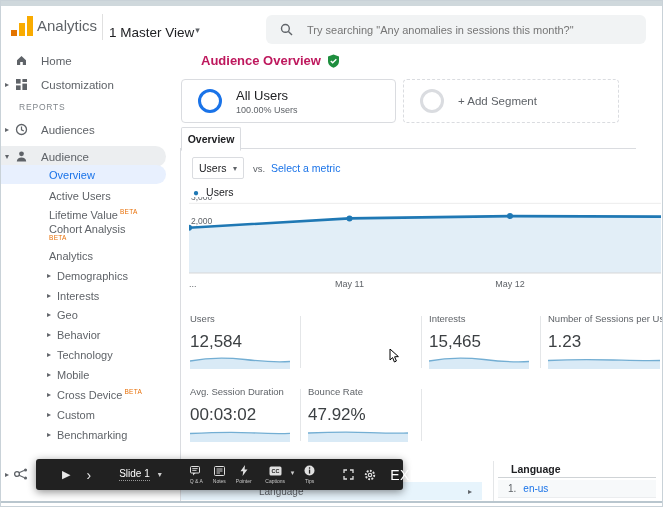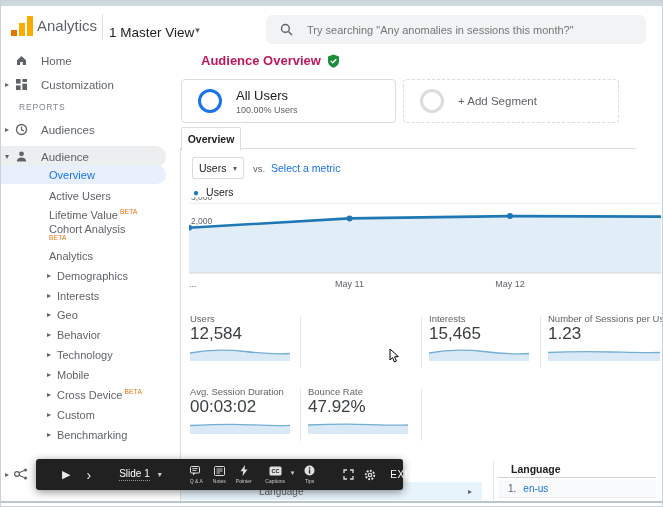--- a/index.html
+++ b/index.html
@@ -65,21 +65,21 @@
   .legend .dot{color:#1f78b4;font-size:10px;}
 
   .chartwrap{position:absolute;left:8px;top:48px;width:472px;height:96px;}
   .chartwrap svg{display:block;}
   .xlabels{position:relative;width:472px;height:14px;}
   .xtick{position:absolute;top:2px;font-size:9px;color:#5f6368;transform:translateX(-50%);white-space:nowrap;}
   .xtick.first{transform:none;left:0;}
 
   .mcol{position:absolute;width:108px;}
   .mlabel{font-size:9.5px;color:#5f6368;white-space:nowrap;overflow:hidden;}
-  .mvalue{font-size:17px;color:#3c4043;margin-top:0;}
+  .mvalue{font-size:17px;color:#3c4043;margin-top:8px;}
   .spark{margin-top:2px;display:block;}
   .vdiv{position:absolute;width:1px;background:#e4e6e8;}
 
   .cursor{position:absolute;left:223px;top:302px;z-index:40;}
 
   
   .dimrow{position:absolute;left:15px;top:435px;width:301px;height:18px;background:#e7f4fc;display:flex;align-items:center;cursor:pointer;}
   .dimrow .dlabel{position:absolute;left:78px;font-size:10px;color:#5f6368;}
   .dimrow .darr{position:absolute;right:10px;font-size:8px;color:#5f6368;}
   .wdiv{position:absolute;left:327px;top:414px;width:1px;height:40px;background:#e4e6e8;}
@@ -96,21 +96,21 @@
   .tdiv{width:1px;height:20px;background:#4a4a4a;margin:0 4px;}
   .slidebox{display:flex;align-items:center;gap:8px;color:#fff;font-size:10px;cursor:pointer;white-space:nowrap;}
   .slidebox .slbl{border-bottom:1px dotted #9a9a9a;padding-bottom:1px;}
   .slidebox .dd{color:#cdcdcd;font-size:8px;}
   .tgroup{display:flex;flex-direction:column;align-items:center;width:27px;cursor:pointer;}
   .tgroup .glabel{font-size:5px;color:#c9c9c9;margin-top:2px;white-space:nowrap;}
   .tgroup svg{display:block;}
   .capwrap{display:flex;align-items:flex-start;}
   .capdd{color:#cdcdcd;font-size:7px;margin:3px 0 0 2px;}
   .tb-icon{cursor:pointer;display:flex;align-items:center;}
-  .tb-exit{color:#fff;font-size:10px;letter-spacing:.5px;cursor:pointer;margin-left:4px;}
+  .tb-exit{color:#fff;font-size:14px;letter-spacing:.5px;cursor:pointer;margin-left:4px;}
 
   
   .navbottom{position:absolute;left:4px;top:466px;display:flex;align-items:center;gap:4px;color:#5f6368;z-index:10;}
   .navbottom .exp{font-size:8px;}
 </style>
 </head>
 <body>
 
 <div class="screen">
   <div class="topstrip"></div>

